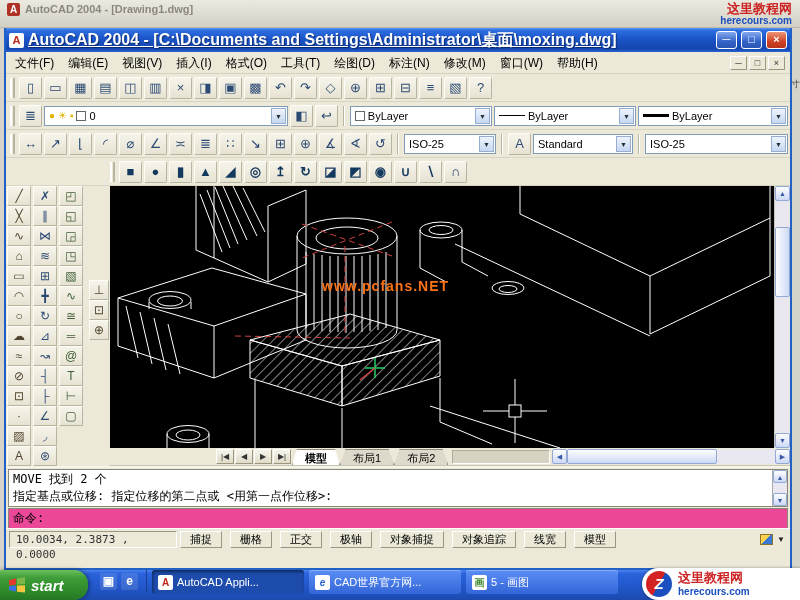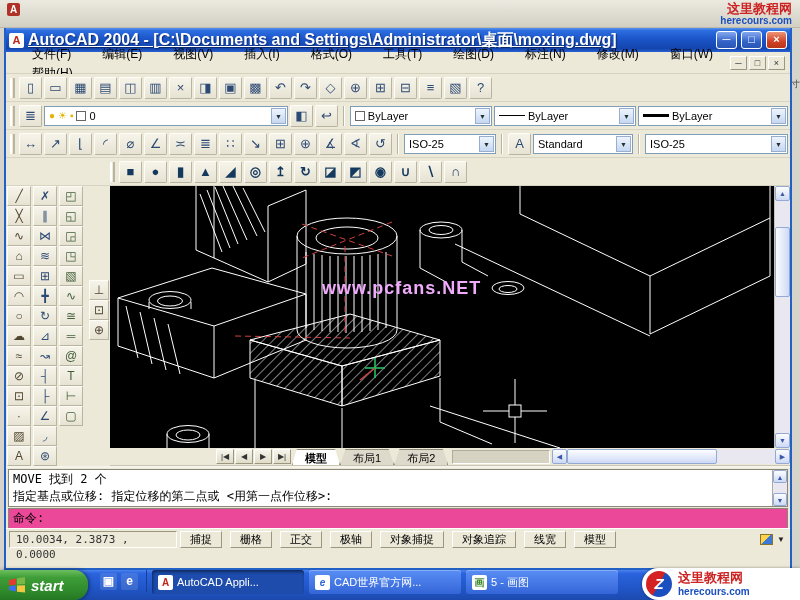--- a/index.html
+++ b/index.html
@@ -22,21 +22,21 @@
   .mw{position:absolute;top:28px;left:4px;width:788px;height:542px;display:flex;flex-direction:column;border-left:2px solid #2160c4;border-right:2px solid #2160c4;border-bottom:2px solid #2160c4;background:#ece9d8;}
   .titlebar{height:24px;flex:0 0 24px;display:flex;align-items:center;gap:4px;padding:0 3px;background:linear-gradient(180deg,#5a96ef 0%,#2d6ee0 10%,#1b55c9 45%,#1345ad 86%,#2a63d4 100%);}
   .app-icon{width:15px;height:15px;background:#fff;border-radius:2px;color:#c2261a;font-weight:bold;font-size:11px;text-align:center;line-height:15px;}
   .tb-title{flex:1;color:#fff;font-weight:bold;font-size:16px;white-space:nowrap;overflow:hidden;text-shadow:1px 1px 1px #0b2a6e;text-decoration:underline;}
   .wbtn{width:21px;height:18px;border-radius:3px;border:1px solid #fff;color:#fff;font-size:11px;line-height:15px;text-align:center;font-weight:bold;}
   .wbtn.min,.wbtn.max{background:linear-gradient(180deg,#86a9ef,#3363c8 60%,#2a56b4);}
   .wbtn.close{background:linear-gradient(180deg,#ec9678,#cf4124 60%,#b93518);}
 
   
   .menubar{height:22px;flex:0 0 22px;display:flex;align-items:center;background:#ece9d8;border-bottom:1px solid #d6d2c2;padding:0 2px;}
-  .menu-item{font-size:12px;color:#000;padding:2px 7px;white-space:nowrap;margin-left:17px;}
+  .menu-item{font-size:12px;color:#000;padding:2px 7px;white-space:nowrap;}
   .doc-ctrls{margin-left:auto;display:flex;gap:2px;padding-right:3px;}
   .dbtn{width:17px;height:14px;font-size:9px;line-height:12px;text-align:center;background:#ece9d8;border:1px solid;border-color:#fff #9a967f #9a967f #fff;color:#333;}
 
   
   .trow{height:28px;flex:0 0 28px;display:flex;align-items:center;gap:2px;background:#ece9d8;border-bottom:1px solid #d8d4c4;padding:0 2px;overflow:hidden;}
   .handle{width:5px;height:20px;border-left:2px solid #fff;border-right:2px solid #b8b4a2;margin:0 2px;}
   .sep{width:2px;height:20px;background:#b8b4a2;border-right:1px solid #fff;margin:0 3px;}
   .tbn{flex:0 0 23px;width:23px;height:22px;display:flex;align-items:center;justify-content:center;background:linear-gradient(180deg,#f6f4ea,#e7e3d3);border:1px solid;border-color:#fffdf5 #b8b4a2 #b8b4a2 #fffdf5;border-radius:2px;font-size:13px;color:#2c4a74;cursor:default;}
   .tbn .g{pointer-events:none;}
   .combo{display:flex;align-items:center;height:20px;background:#fff;border:1px solid #7f9db9;font-size:11px;padding:0 1px 0 4px;gap:3px;white-space:nowrap;overflow:hidden;}
@@ -59,21 +59,21 @@
   .lbn{width:24px;height:20px;margin:0 1px;display:flex;align-items:center;justify-content:center;background:linear-gradient(180deg,#f6f4ea,#e7e3d3);border:1px solid;border-color:#fffdf5 #b8b4a2 #b8b4a2 #fffdf5;font-size:12px;color:#51452f;}
   .lcol.c2 .lbn{color:#2c4a74;}
   .lcol.c3 .lbn{color:#3f5d36;}
   .ucs-col{position:absolute;left:82px;top:94px;display:flex;flex-direction:column;width:22px;}
   .ucs-col .lbn{width:20px;}
 
   .canvas-wrap{flex:1;display:flex;flex-direction:column;}
   .canvas-line{flex:0 0 262px;height:262px;display:flex;}
   .canvas{position:relative;width:664px;height:262px;background:#000;overflow:hidden;}
   .canvas svg{position:absolute;inset:0;}
-  .dwm{position:absolute;left:212px;top:92px;font-size:18px;font-weight:bold;letter-spacing:1px;color:#f0abfc;}
+  .dwm{position:absolute;left:212px;top:92px;font-size:14px;font-weight:bold;letter-spacing:1px;color:#f97316;}
 
   .vscroll{flex:0 0 16px;width:16px;background:#e9e7f0;display:flex;flex-direction:column;border-left:1px solid #c9c5b5;}
   .sbtn{flex:0 0 15px;height:15px;background:linear-gradient(180deg,#fdfdff,#cdd9f4);border:1px solid #93a9d4;border-radius:2px;font-size:7px;color:#3a5aa8;text-align:center;line-height:13px;}
   .vthumb{height:70px;margin-top:26px;background:linear-gradient(90deg,#fdfdff,#cdd9f4);border:1px solid #93a9d4;border-radius:2px;}
   .vspace{flex:1;}
 
   
   .tabrow{flex:0 0 18px;height:18px;display:flex;align-items:flex-end;background:#ece9d8;border-bottom:1px solid #c9c5b5;padding-left:106px;}
   .navbtn{width:18px;height:15px;margin:0 1px 1px 0;font-size:8px;line-height:13px;text-align:center;background:linear-gradient(180deg,#f6f4ea,#e0dcc9);border:1px solid;border-color:#fff #9a967f #9a967f #fff;color:#333;}
   .tab{height:16px;padding:1px 12px;font-size:11px;color:#000;background:#dedacb;border:1px solid #8d8a7a;border-bottom:none;clip-path:polygon(10% 0,90% 0,100% 100%,0 100%);}
@@ -116,20 +116,21 @@
   .brand .t1{color:#cc2222;font-weight:bold;font-size:13px;line-height:1.1;}
   .brand .t2{color:#1b4fbf;font-size:10px;font-weight:bold;line-height:1.1;}
 </style>
 </head>
 <body>
 
 <div class="screen">
 
   <div class="bg-strip">
     <span class="bg-icon">A</span>
+    <span class="bg-title">AutoCAD 2004 - [Drawing1.dwg]</span>
   </div>
   <div class="edge-label">寸</div>
 
   <div class="wm-top">
     <div class="n">这里教程网</div>
     <div class="d">herecours.com</div>
   </div>
 
   <div class="mw">
 

